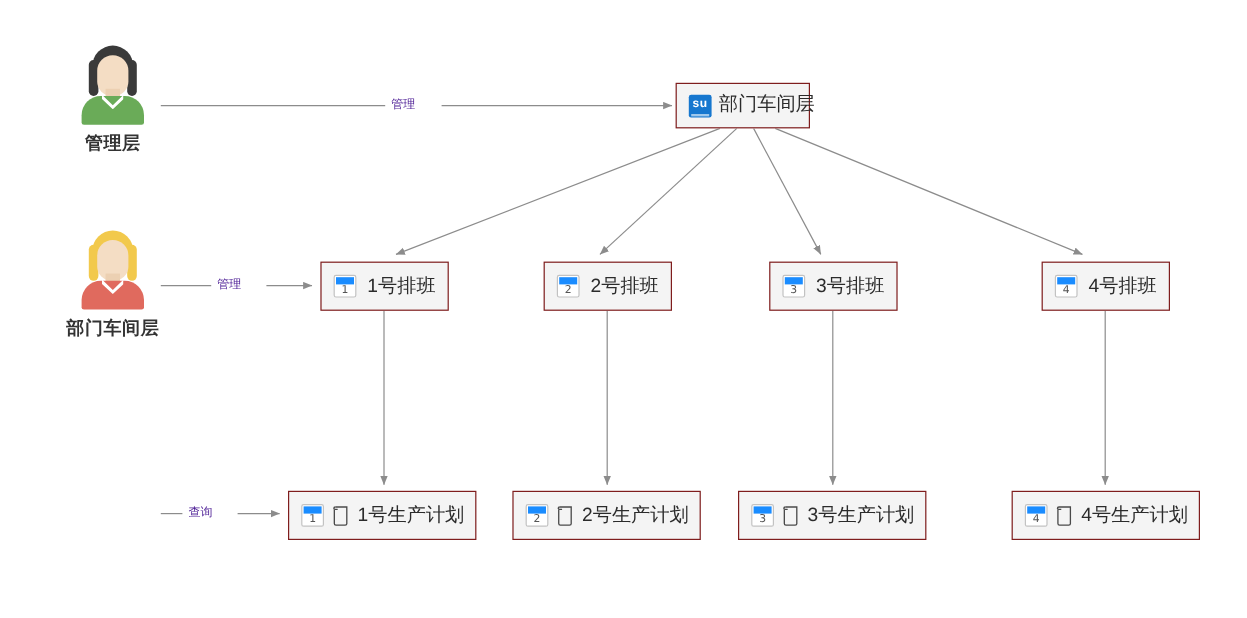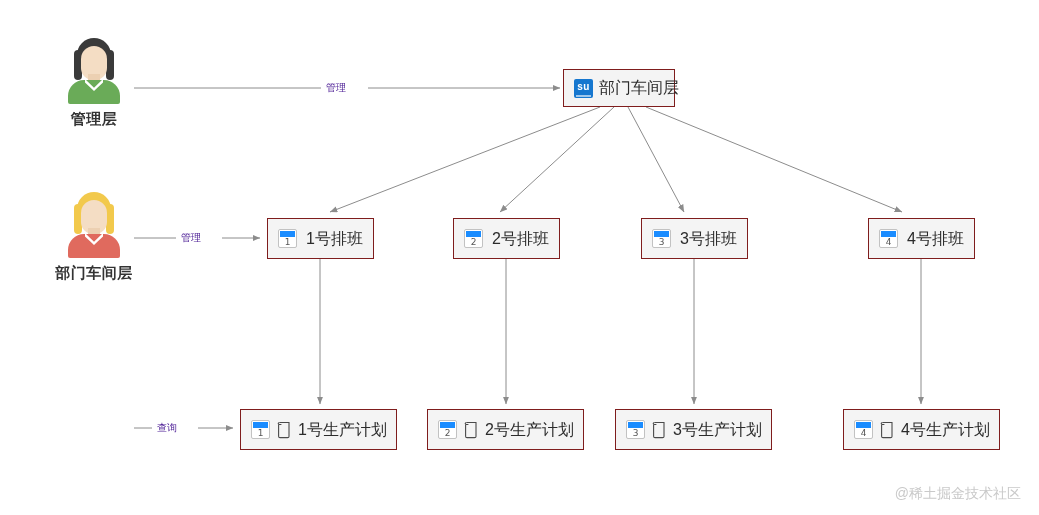--- a/index.html
+++ b/index.html
@@ -353,15 +353,14 @@
         <path d="M3.5 2.5 Q2.2 2.5 2.2 3.6 Q2.2 4.5 3.3 4.5 L5.4 4.5" fill="none" stroke="#4a4a4a" stroke-width="1.1"></path>
       </svg>
     </div>
     <span class="node-label">4号生产计划</span>
   </div>
 
   <div class="edge-label" style="left:322px; top:80px;">管理</div>
   <div class="edge-label" style="left:177px; top:230px;">管理</div>
   <div class="edge-label" style="left:153px; top:420px;text-align:center;">查询</div>
 
-  <div class="watermark">@稀土掘金技术社区</div>
 
 </div>
 
 </body></html>

